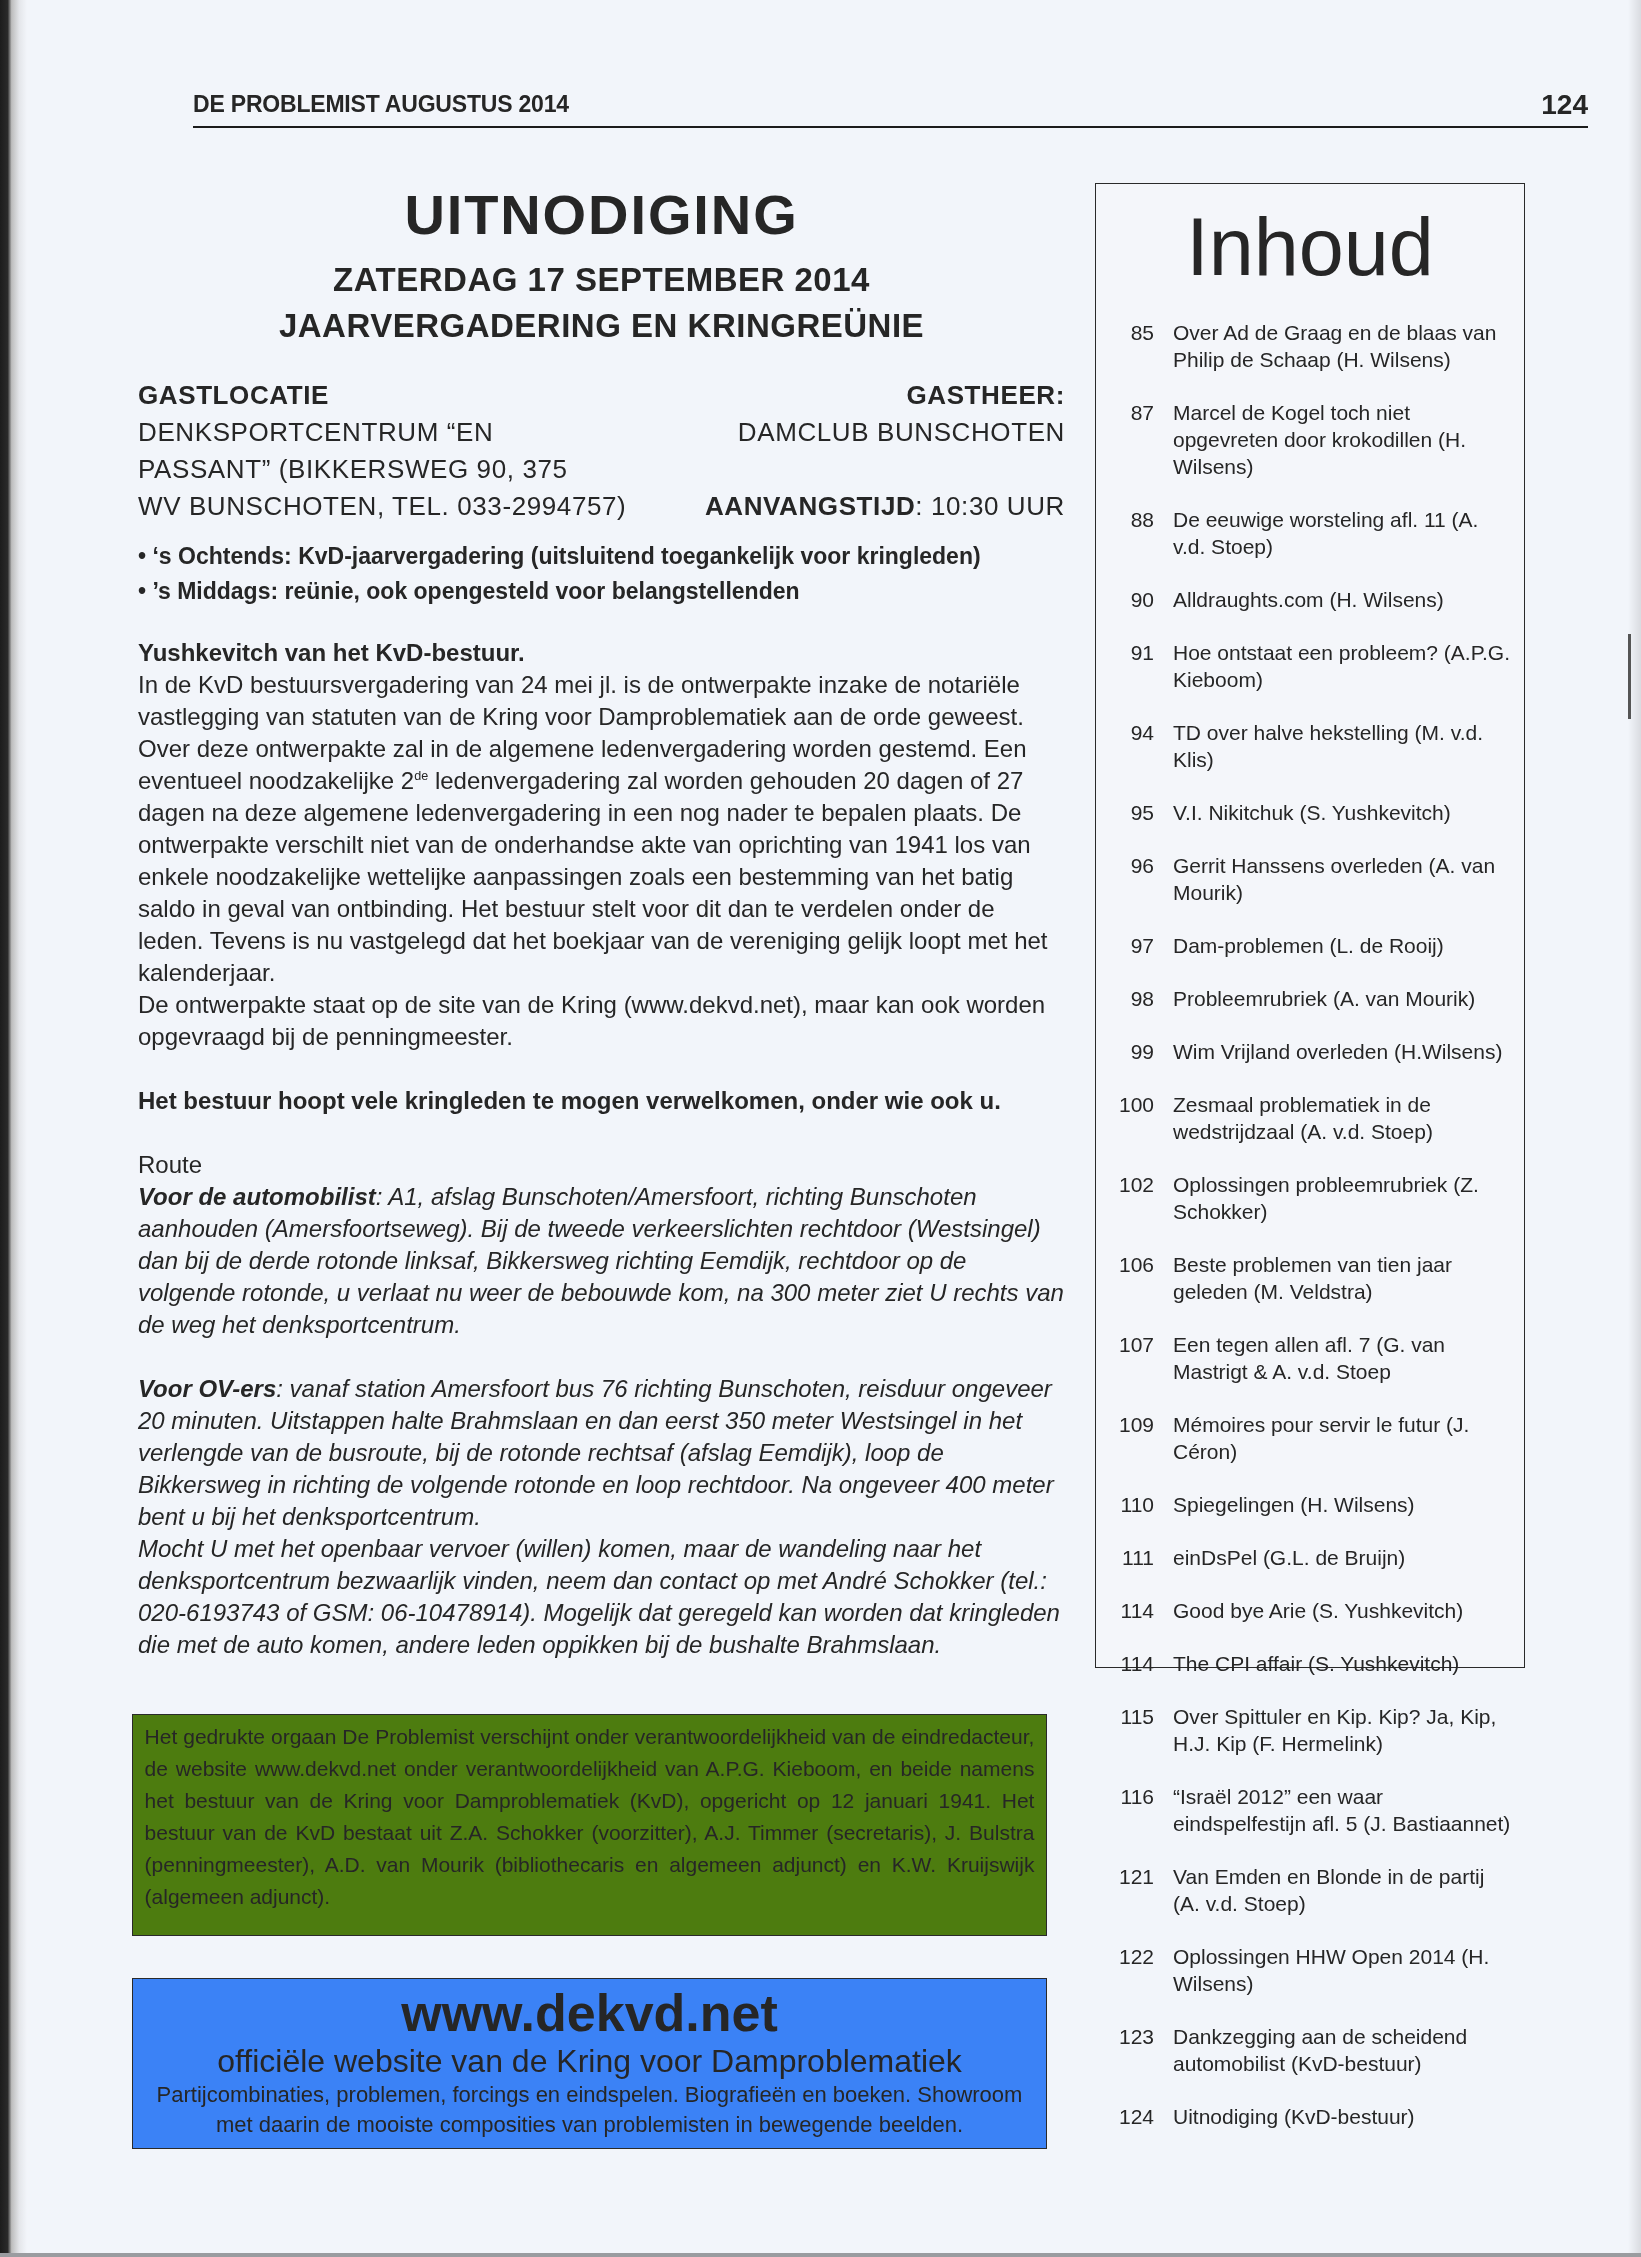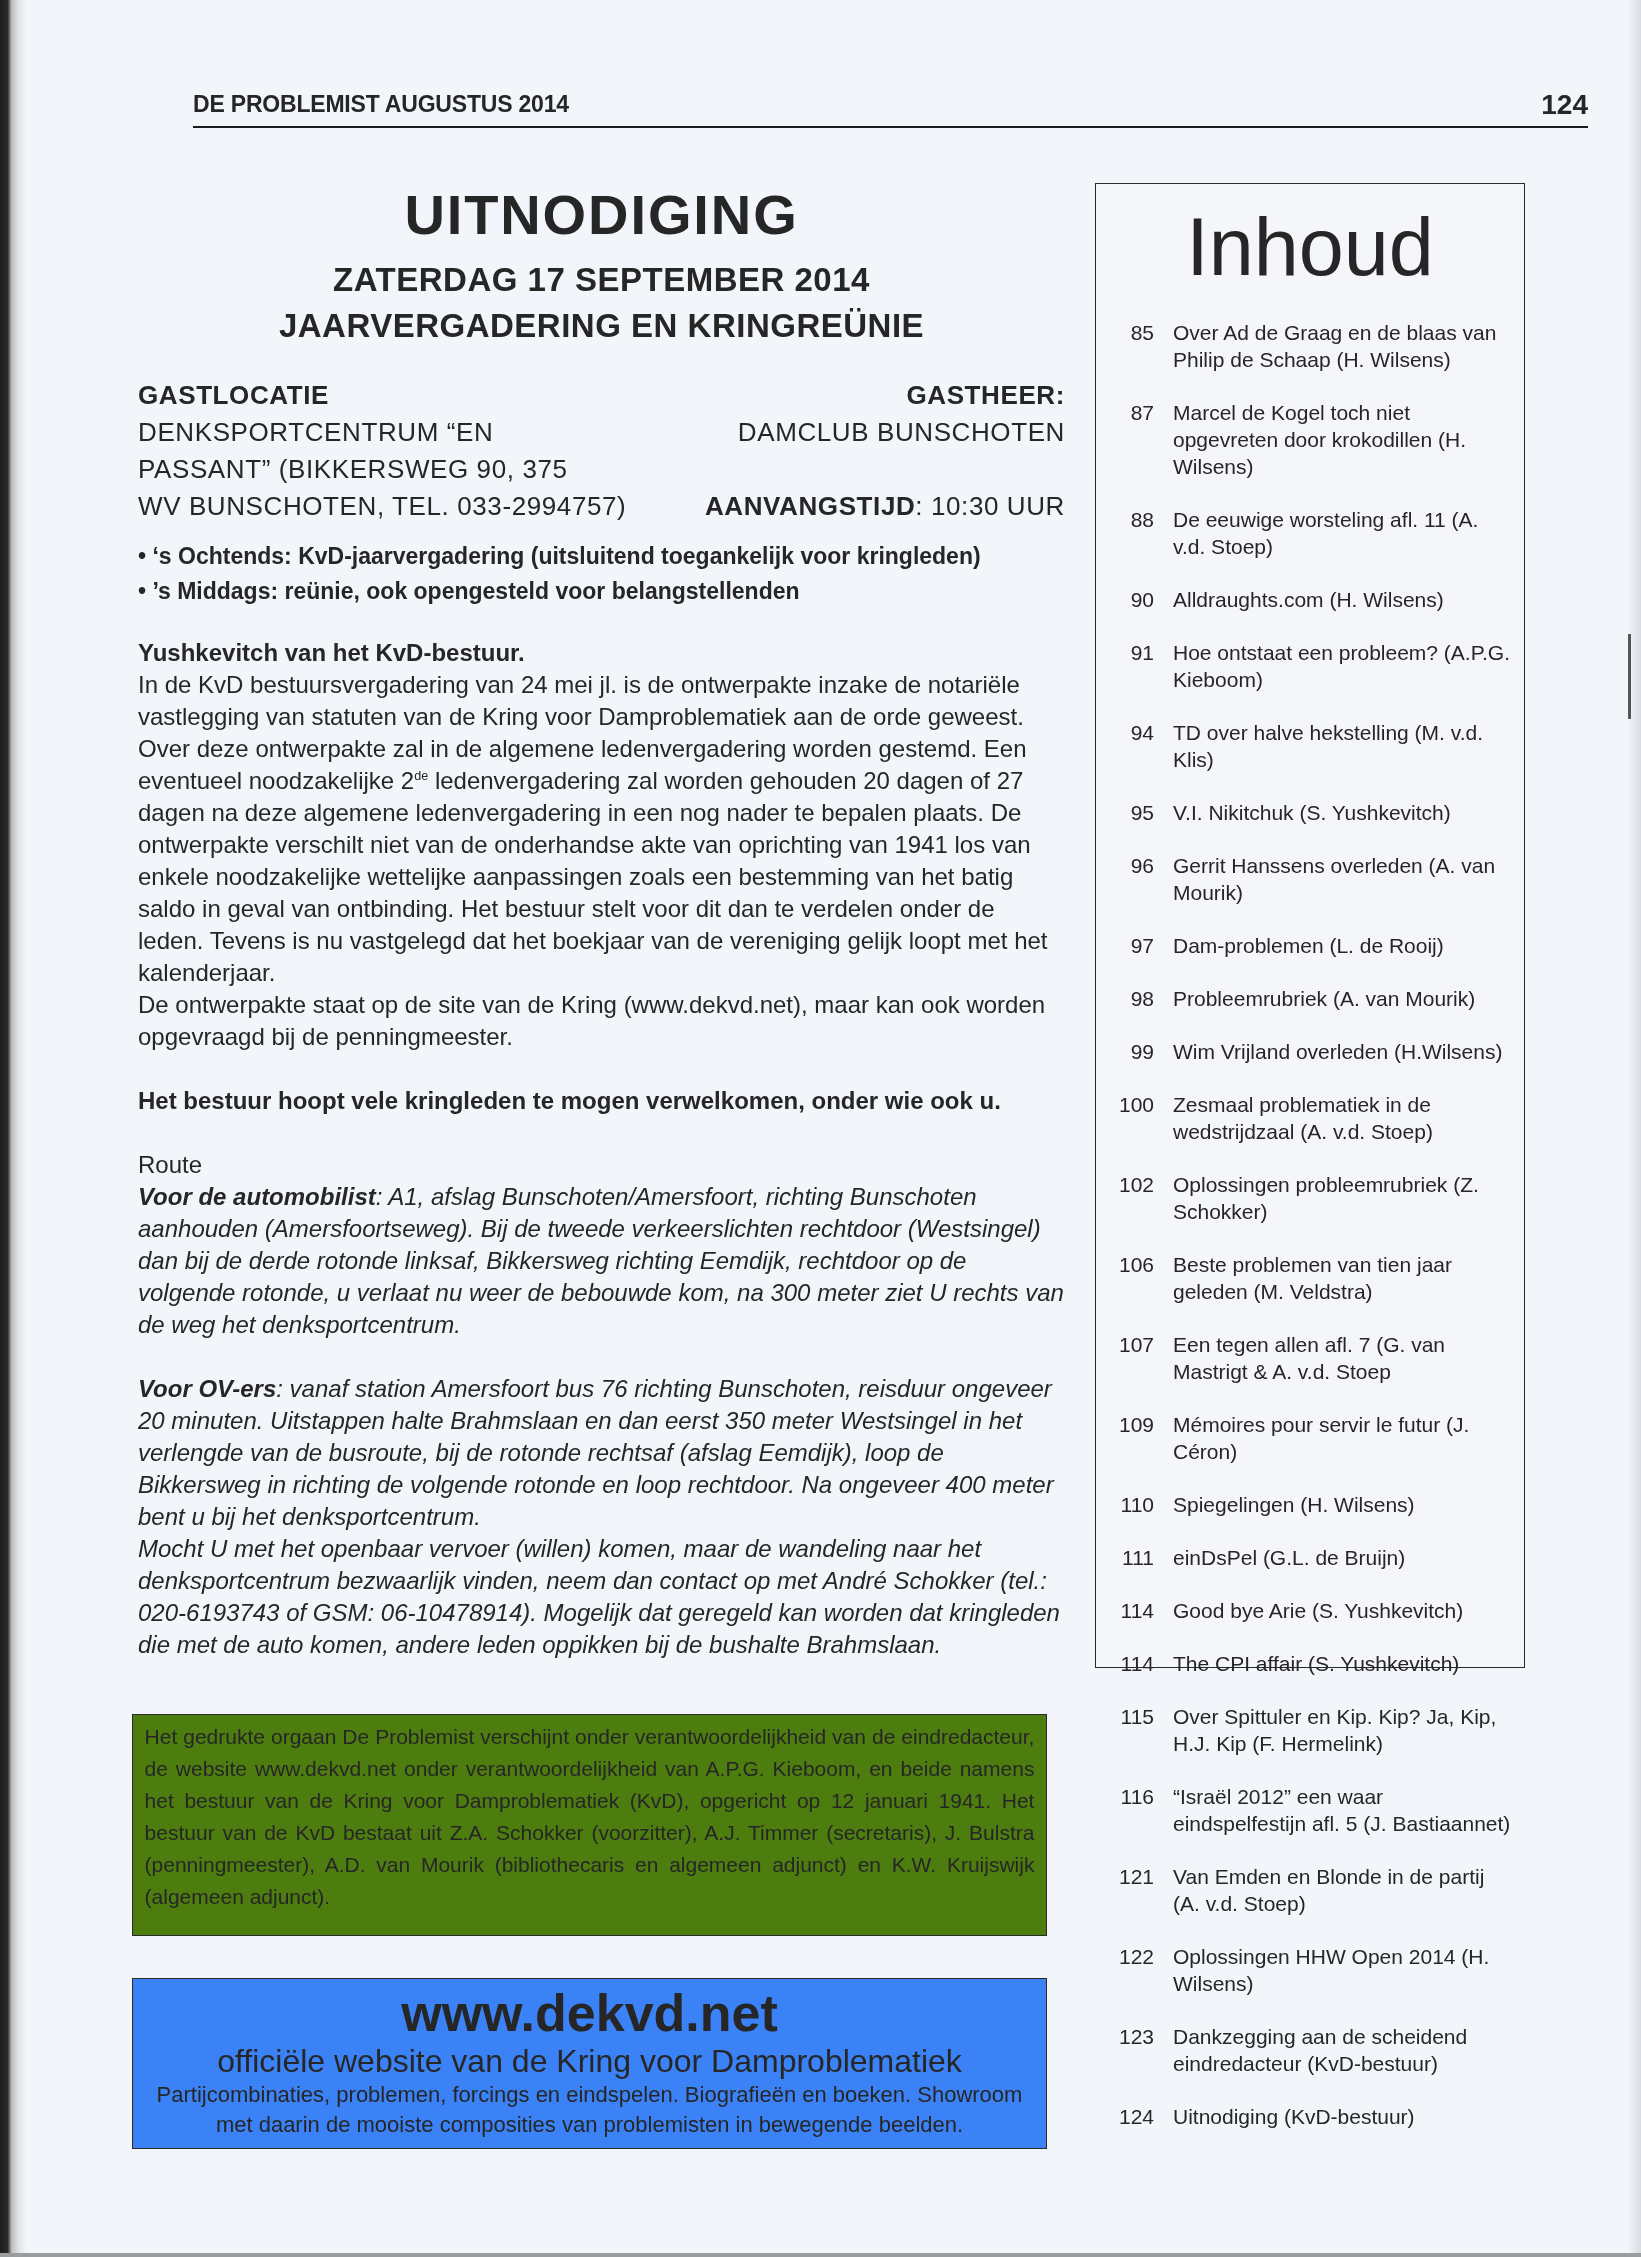--- a/index.html
+++ b/index.html
@@ -236,21 +236,21 @@
     <div class="toc-item">
         <span class="num">121</span>
         <div class="txt">Van Emden en Blonde in de partij (A. v.d. Stoep)</div>
       </div>
     <div class="toc-item">
         <span class="num">122</span>
         <div class="txt">Oplossingen HHW Open 2014 (H. Wilsens)</div>
       </div>
     <div class="toc-item">
         <span class="num">123</span>
-        <div class="txt">Dankzegging aan de scheidend eindredacteur (KvD-bestuur)</div>
+        <div class="txt">Dankzegging aan de scheidend automobilist (KvD-bestuur)</div>
       </div>
     <div class="toc-item">
         <span class="num">124</span>
         <div class="txt">Uitnodiging (KvD-bestuur)</div>
       </div>
   </div>
 </div>
 
 
 </body></html>

